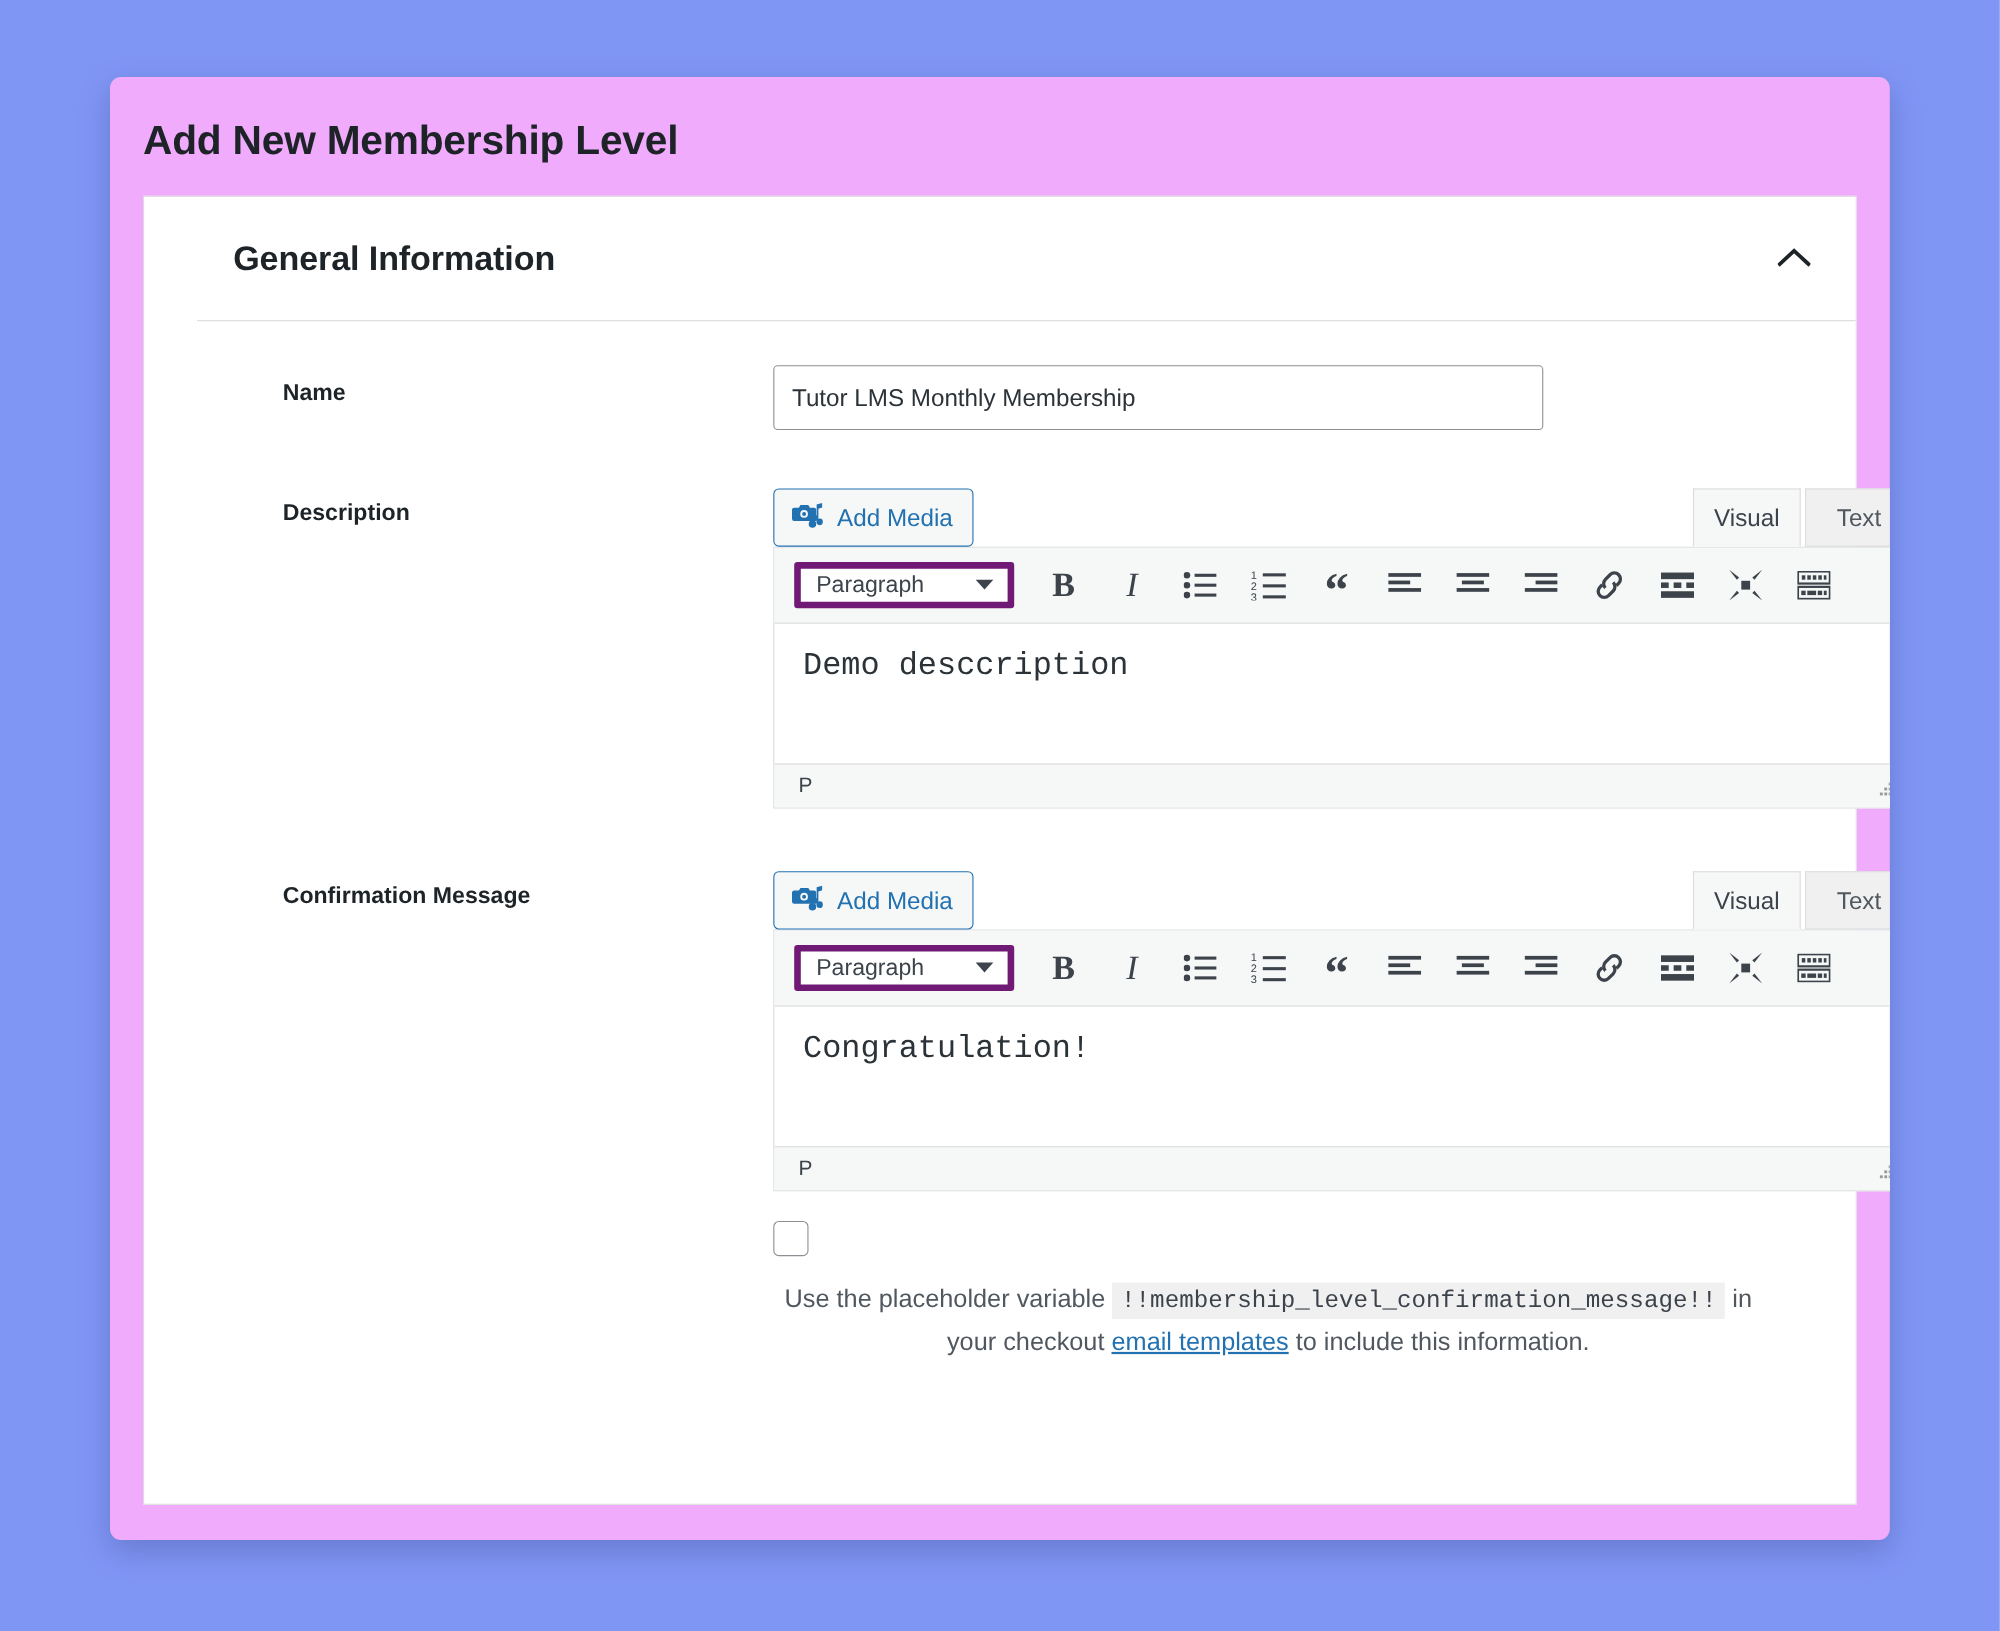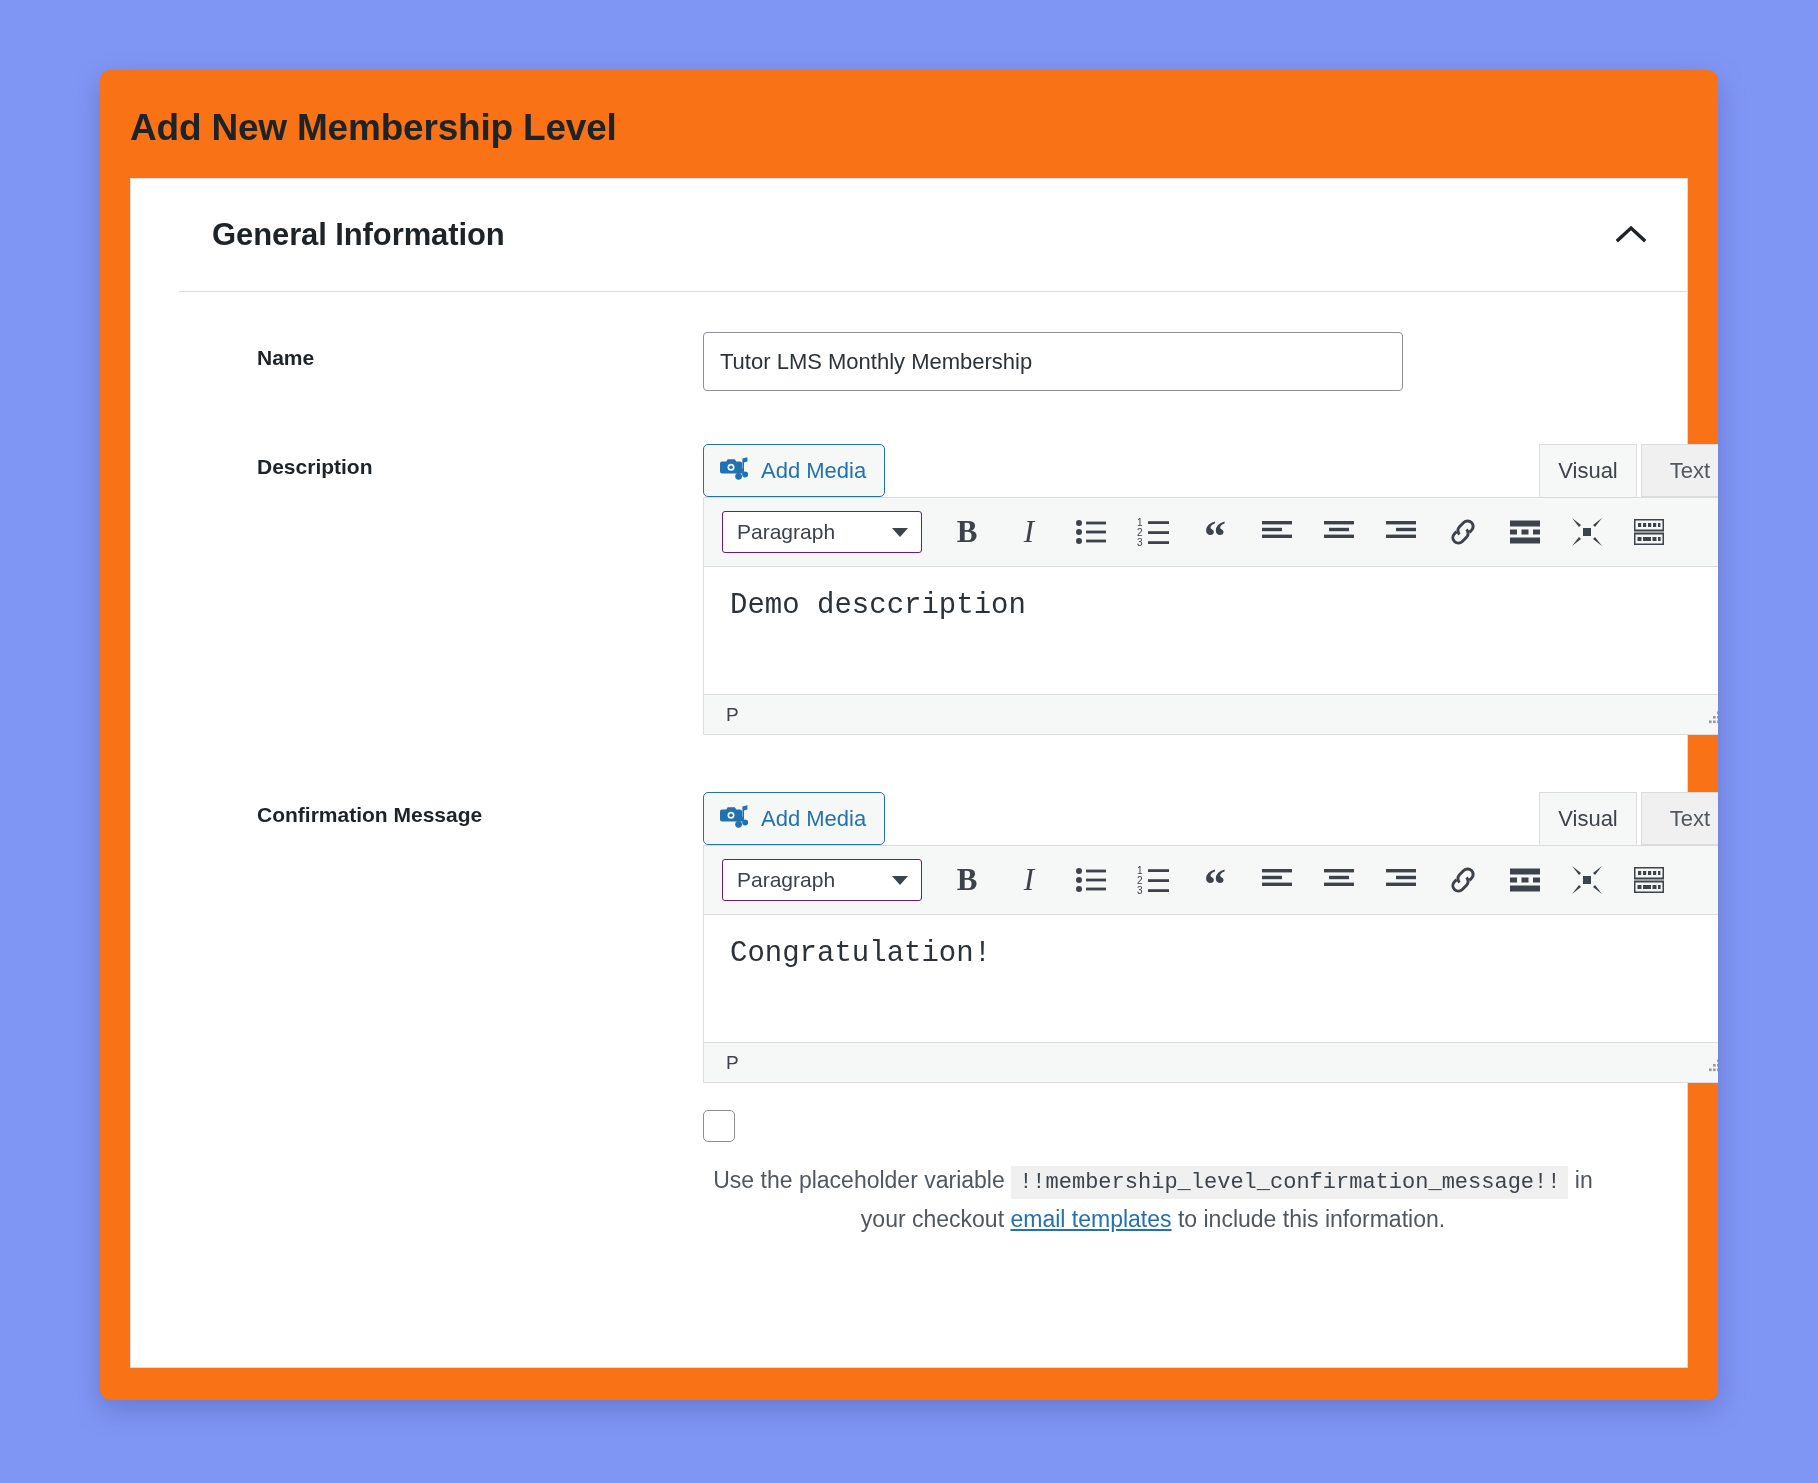--- a/index.html
+++ b/index.html
@@ -10,21 +10,21 @@
     background: #8096f5;
     font-family: "Liberation Sans", sans-serif;
     -webkit-font-smoothing: antialiased;
     overflow: hidden;
   }
 
   
   .page-card{
     position:absolute; left:100px; top:70px;
     width:1618px; height:1330px;
-    background:#f97316;
+    background:#f0abfc;
     border-radius:10px;
     box-shadow:0 10px 28px rgba(40,50,110,.28);
     overflow:hidden;
   }
   .page-title{
     font-size:37px; font-weight:700; color:#1d2327;
     letter-spacing:-.2px;
     padding:38px 0 0 30px;
     line-height:1.1;
   }
@@ -98,21 +98,21 @@
   .ed-tab.inactive{ background:#f0f0f1; color:#50575e; margin-left:4px; }
 
   .editor-frame{ border:1px solid #dcdcde; background:#fff; }
   .editor-toolbar{
     height:69px; background:#f6f7f7;
     border-bottom:1px solid #dcdcde;
     display:flex; align-items:center; padding:0 12px; gap:0;
   }
   .fmt-select{
     width:200px;height:42px;margin:0 14px 0 6px;
-    border:1px solid #701a75;background:#fff;border-radius:3px;
+    border:6px solid #701a75;background:#fff;border-radius:3px;
     display:flex;align-items:center;justify-content:space-between;
     padding:0 12px 0 14px; cursor:pointer;
   }
   .fmt-select span{ font-size:21px;color:#3c434a; }
   .tb-btn{
     width:62px;height:56px;
     display:flex;align-items:center;justify-content:center;
     cursor:pointer;background:none;border:none;padding:0;
   }
   .tb-btn svg{ display:block; }

